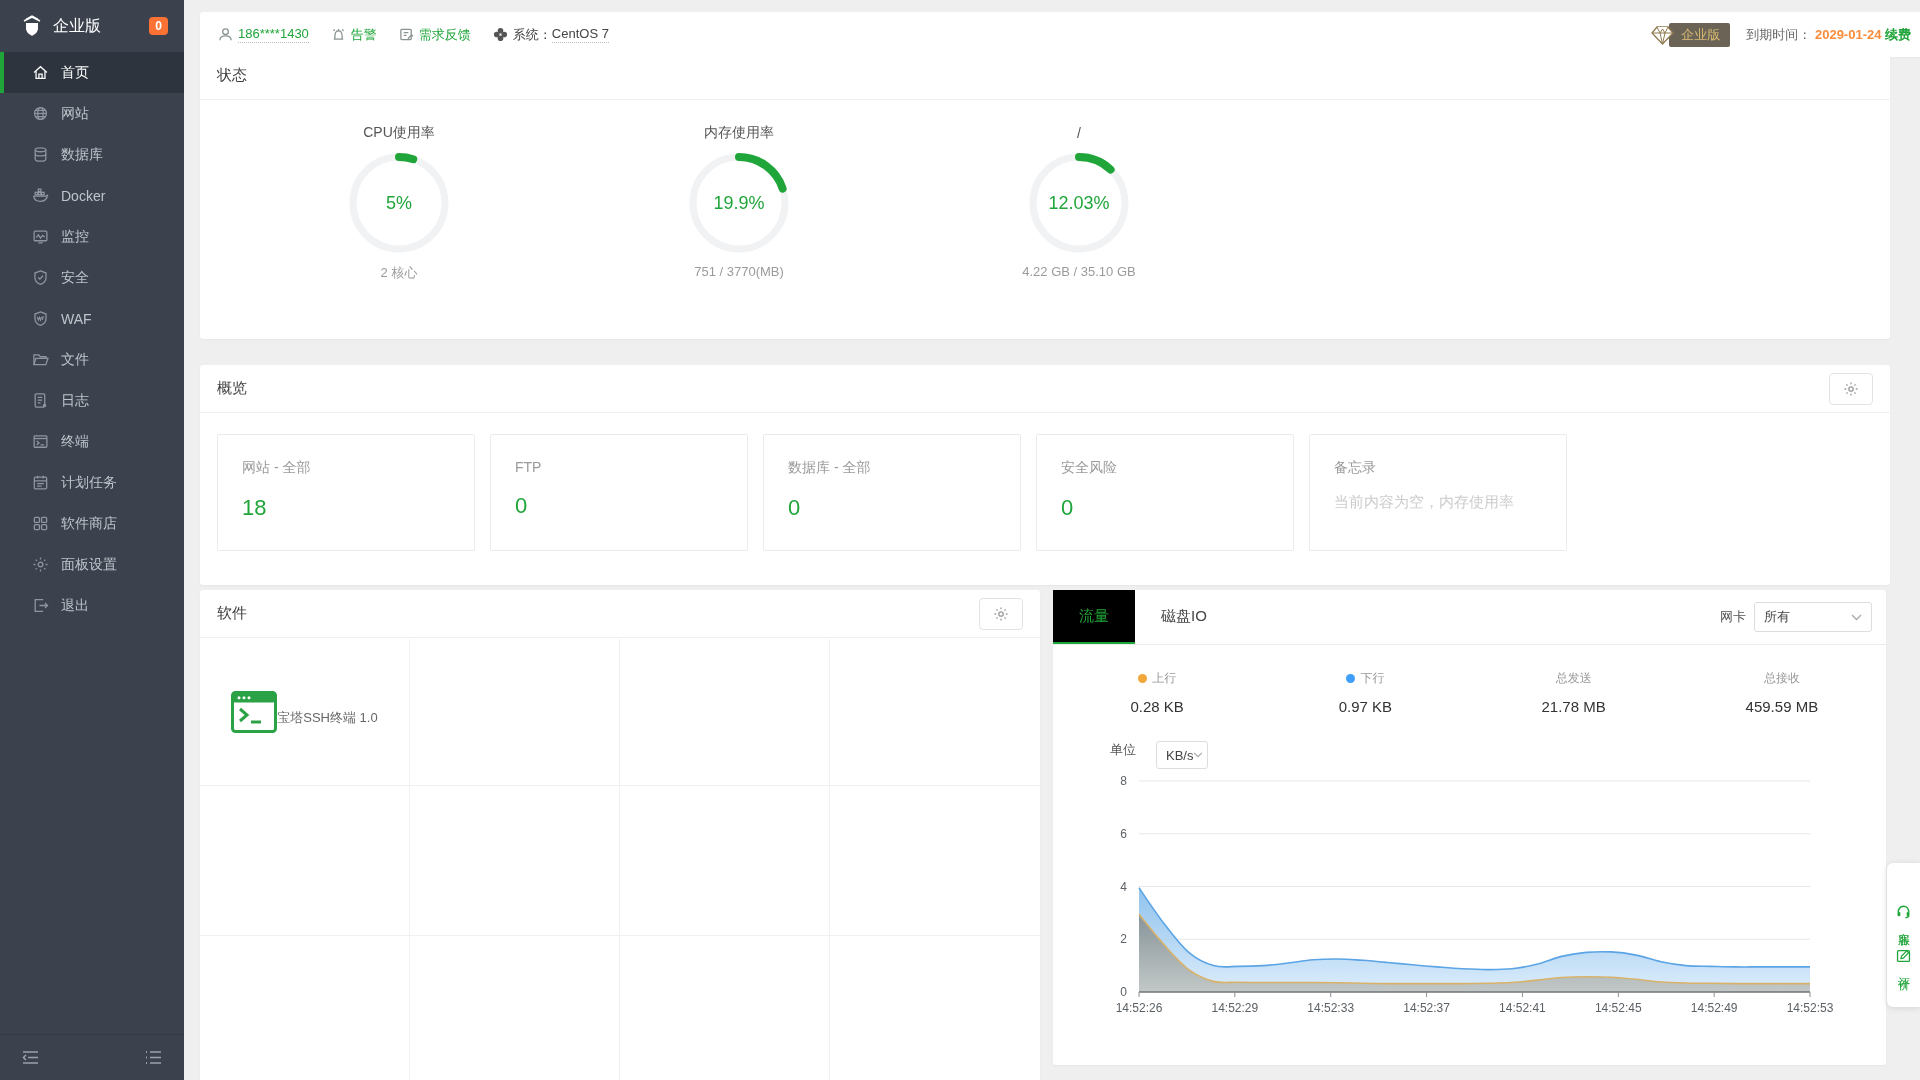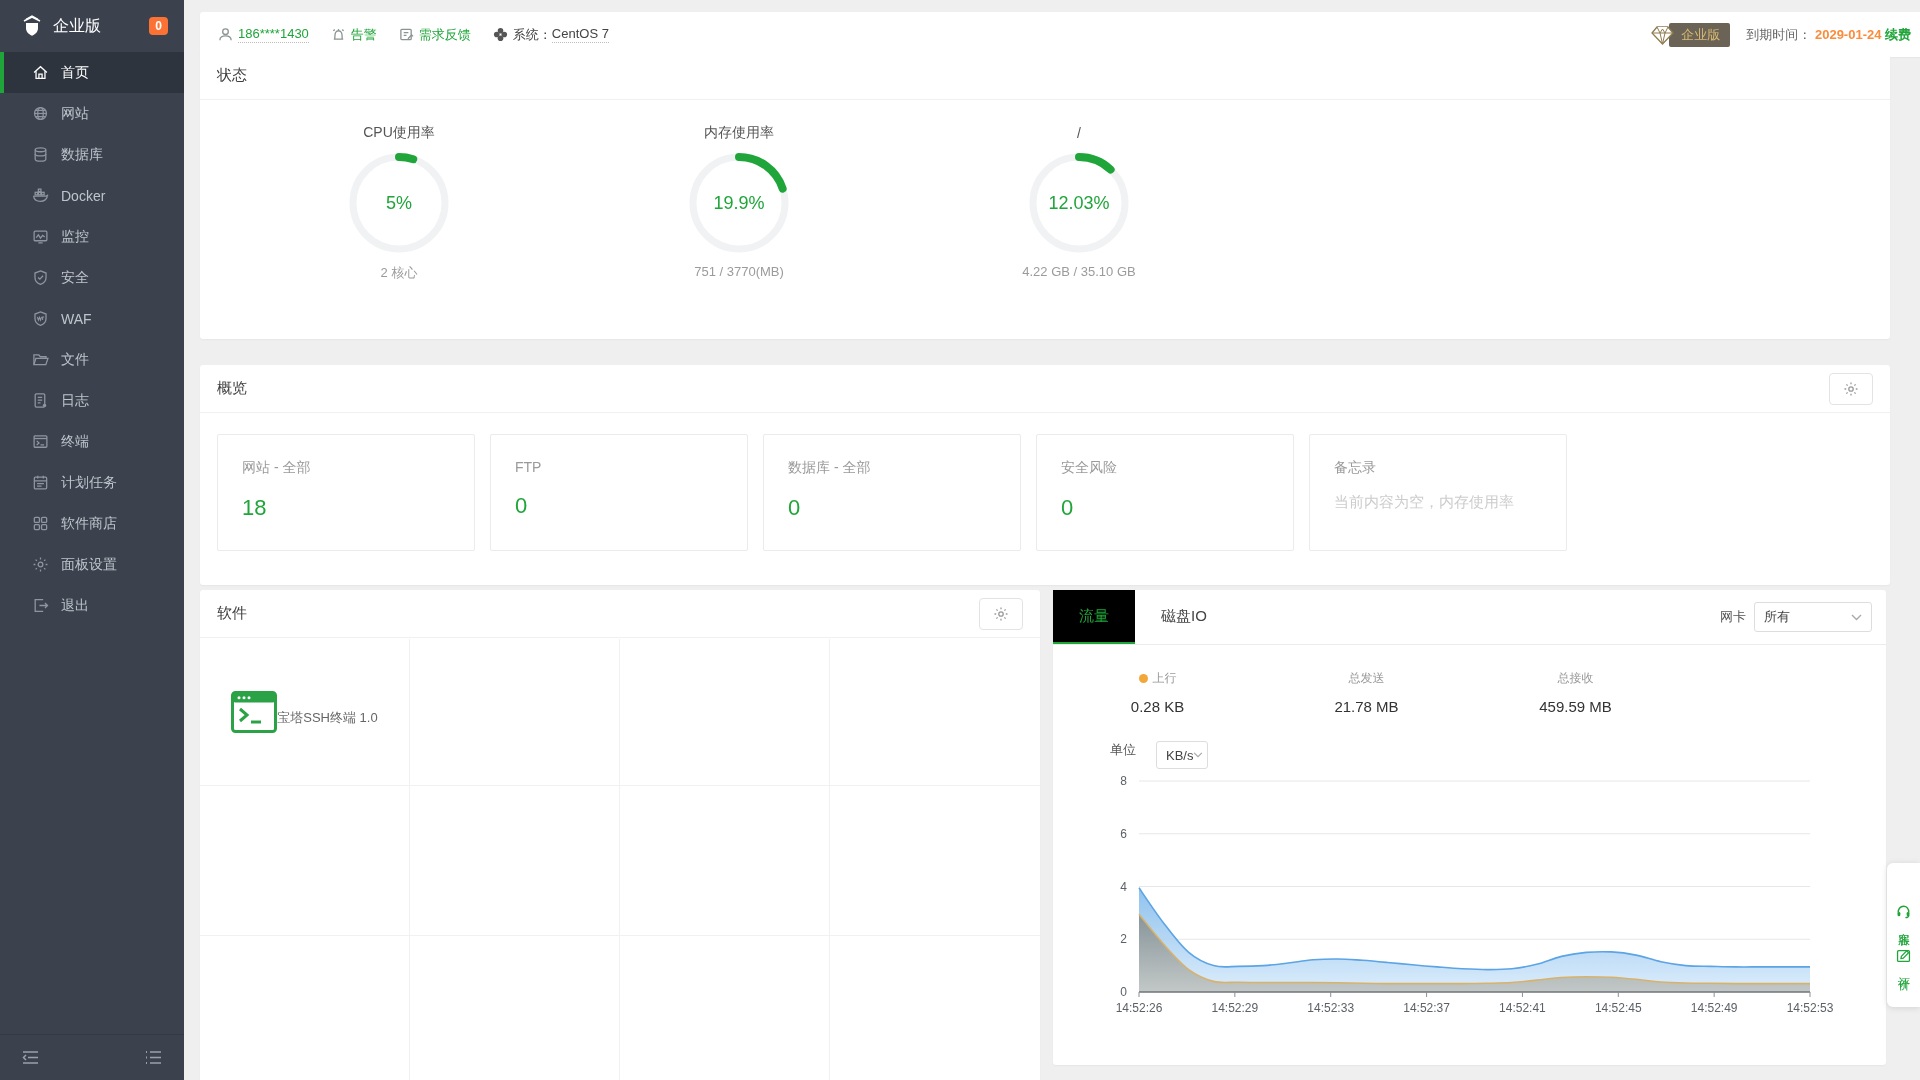--- a/index.html
+++ b/index.html
@@ -469,20 +469,27 @@
       </span>
     </span>
   </div>
   <div id="stats-row">
       <div class="stat">
         <div class="stat-label">
           <span class="dot" style="background:#f2a73b"></span>
           <span>上行</span>
         </div>
         <div class="stat-value">0.28 KB</div>
+      </div>
+      <div class="stat">
+        <div class="stat-label">
+          <span class="dot" style="background:#3f9ef8"></span>
+          <span>下行</span>
+        </div>
+        <div class="stat-value">0.97 KB</div>
       </div>
       <div class="stat">
         <div class="stat-label">
           <span>总发送</span>
         </div>
         <div class="stat-value">21.78 MB</div>
       </div>
       <div class="stat">
         <div class="stat-label">
           <span>总接收</span>

